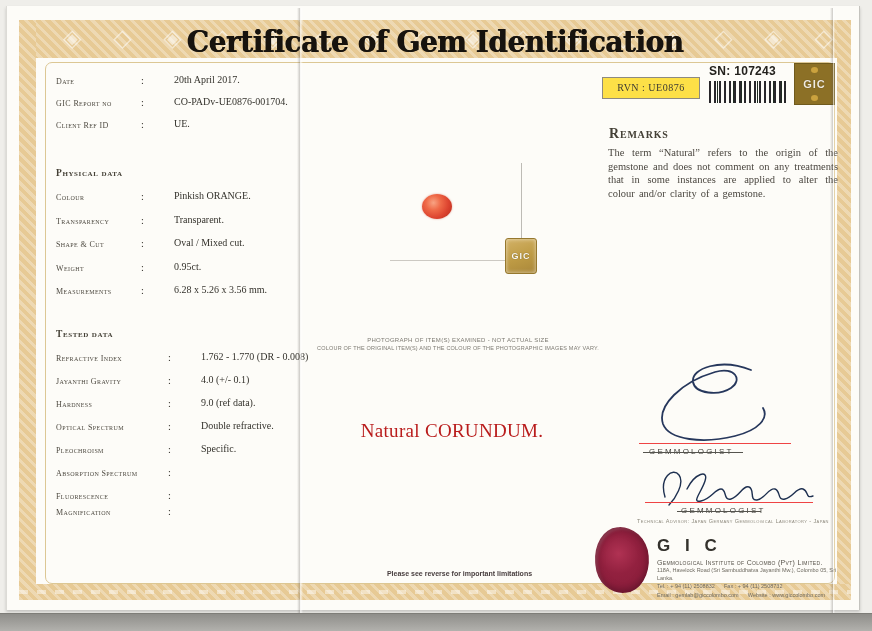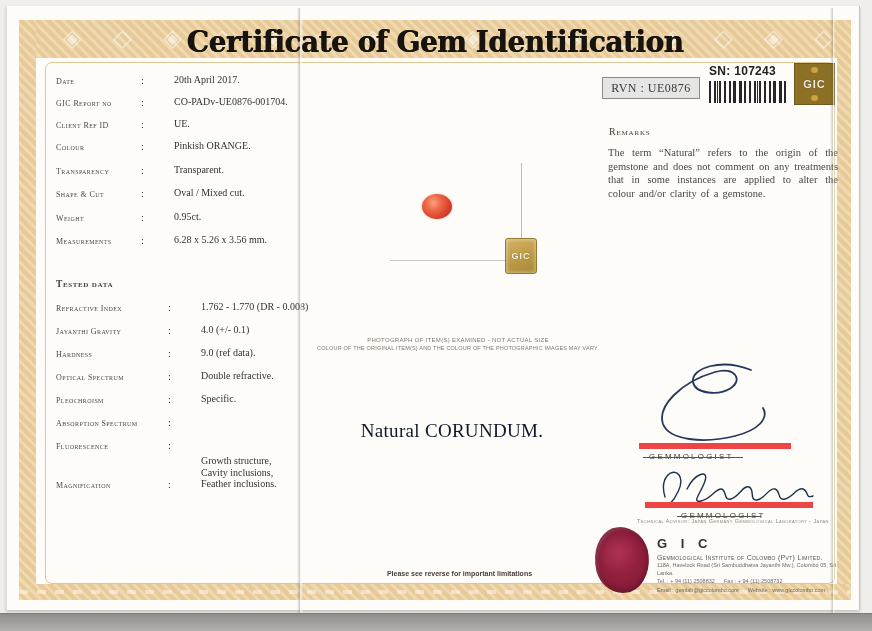--- a/index.html
+++ b/index.html
@@ -55,65 +55,65 @@
   .photo-hline{position:absolute;left:383px;top:254px;width:116px;height:1px;background:#ccc9c3;}
   .gic-stamp{position:absolute;left:498px;top:232px;width:30px;height:34px;
        background:linear-gradient(160deg,#d3b266,#bd9a44 55%,#a9873a);
        border:1px solid #96782e;border-radius:3px;color:#fdfaf2;font-family:"Liberation Sans",sans-serif;
        font-weight:700;font-size:9px;letter-spacing:1px;text-align:center;line-height:34px;
        text-shadow:0 0 1px #5c4a14;box-shadow:inset 0 0 4px rgba(255,255,255,.6);}
   .photo-caption{position:absolute;left:290px;top:331px;width:322px;text-align:center;
        font-family:"Liberation Sans",sans-serif;color:#7d7a72;}
   .cap1{font-size:6px;letter-spacing:.3px;}
   .cap2{font-size:5.5px;letter-spacing:.2px;margin-top:2px;}
-  .ident{position:absolute;width:250px;text-align:center;color:#0f172a;font-size:19px;letter-spacing:.3px;}
+  .ident{position:absolute;width:250px;text-align:center;color:#b91c1c;font-size:19px;letter-spacing:.3px;}
   .ident-1{left:320px;top:414px;}
   .ident-2{left:320px;top:464px;letter-spacing:1px;}
   .reverse-note{position:absolute;left:330px;top:564px;width:245px;text-align:center;
        font-family:"Liberation Sans",sans-serif;font-size:7px;font-weight:700;color:#473d3e;}
   
   .rvn-box{position:absolute;left:595px;top:71px;width:96px;height:20px;border:1px solid #8d8a80;
-       background:#e5e5e5;text-align:center;line-height:20px;font-size:12px;color:#3b3933;letter-spacing:.5px;}
+       background:#fde047;text-align:center;line-height:20px;font-size:10px;color:#3b3933;letter-spacing:.5px;}
   .sn{position:absolute;left:702px;top:58px;font-family:"Liberation Sans",sans-serif;
       font-size:12px;font-weight:700;color:#23211d;letter-spacing:.3px;}
   .barcode{position:absolute;left:702px;top:75px;width:80px;height:22px;
       background:repeating-linear-gradient(90deg,#28262a 0 2px,rgba(0,0,0,0) 2px 5px),
                  repeating-linear-gradient(90deg,#1d2a20 0 1px,rgba(0,0,0,0) 1px 8px);}
   .gic-logo{position:absolute;left:787px;top:57px;width:39px;height:40px;background:#8c7026;
       border:1px solid #6f5a1d;text-align:center;line-height:40px;color:#f2ece0;
       font-family:"Liberation Sans",sans-serif;font-weight:700;font-size:11px;letter-spacing:1px;
       text-shadow:0 0 1px #3f3208;}
   .gic-logo::before,.gic-logo::after{content:"";position:absolute;left:16px;width:7px;height:6px;
       border-radius:50%;background:#cba23e;}
   .gic-logo::before{top:3px;} .gic-logo::after{bottom:3px;}
-  .remarks-h{position:absolute;left:602px;top:120px;font-size:10px;font-variant:small-caps;
-      font-weight:400;letter-spacing:.8px;color:#444036;}
+  .remarks-h{position:absolute;left:602px;top:120px;font-size:14px;font-variant:small-caps;
+      font-weight:700;letter-spacing:.8px;color:#444036;}
   .remarks-b{position:absolute;left:601px;top:140px;width:230px;font-size:10.5px;line-height:13.6px;
       text-align:justify;color:#4b4740;word-spacing:1.5px;}
   
   .sig-svg{position:absolute;}
   .sig1{left:644px;top:356px;}
   .sig2{left:644px;top:453px;}
-  .sig-rule{position:absolute;border-top:6px solid #ef4444;font-family:"Liberation Sans",sans-serif;}
+  .sig-rule{position:absolute;border-top:1px solid #ef4444;font-family:"Liberation Sans",sans-serif;}
   .sig-rule-1{left:632px;top:437px;width:152px;}
   .sig-rule-2{left:638px;top:496px;width:168px;}
   .sig-label{display:block;position:relative;margin-top:3px;font-size:8px;letter-spacing:2.2px;
       color:#403f3a;padding-left:10px;}
   .sig-rule-2 .sig-label{padding-left:36px;}
   .sig-label::after{content:"";position:absolute;top:5px;left:4px;width:100px;height:1px;background:#55544e;}
   .sig-rule-2 .sig-label::after{left:32px;width:84px;}
   .advisor{position:absolute;left:630px;top:512px;width:215px;font-family:"Liberation Sans",sans-serif;
       font-size:5.5px;letter-spacing:.4px;color:#8d897d;font-variant:small-caps;}
   
   .seal{position:absolute;left:588px;top:521px;width:54px;height:66px;
       background:radial-gradient(circle at 45% 40%,#b03253 0%,#96224189 40%,#8e1f3d 60%,#731834 90%);
       background-color:#8e1f3d;border-radius:47% 53% 49% 51% / 52% 48% 54% 46%;
       transform:rotate(-5deg);box-shadow:inset 0 0 8px #5c1226,inset 2px 2px 3px rgba(255,255,255,.25);}
   .company{position:absolute;left:650px;top:530px;width:195px;font-family:"Liberation Sans",sans-serif;}
-  .gic-short{font-size:13px;font-weight:700;letter-spacing:5px;color:#33312c;}
+  .gic-short{font-size:17px;font-weight:700;letter-spacing:5px;color:#33312c;}
   .co-name{font-size:7px;font-variant:small-caps;letter-spacing:.3px;color:#57534a;margin-top:3px;}
   .co-small{font-size:5.5px;color:#6e6a60;line-height:7.5px;white-space:pre-wrap;margin-top:1px;}
 </style>
 </head>
 <body>
 
 <div class="sheet">
 
   <div class="band band-top">
     <div class="title">Certificate of Gem Identification</div>
@@ -137,20 +137,21 @@
         <span class="val">CO-PADv-UE0876-001704.</span>
       </div>
       <div class="row">
         <span class="lbl">Client Ref ID</span>
         <span class="colon">:</span>
         <span class="val">UE.</span>
       </div>
     </div>
 
     <div class="phys">
+      <div class="sec-head gap-a">Physical data</div>
       <div class="row">
         <span class="lbl">Colour</span>
         <span class="colon">:</span>
         <span class="val">Pinkish ORANGE.</span>
       </div>
       <div class="row">
         <span class="lbl">Transparency</span>
         <span class="colon">:</span>
         <span class="val">Transparent.</span>
       </div>
@@ -202,23 +203,20 @@
         <span class="lbl">Absorption Spectrum</span>
         <span class="colon">:</span>
       </div>
       <div class="row row-fluor">
         <span class="lbl">Fluorescence</span>
         <span class="colon">:</span>
       </div>
       <div class="row">
         <span class="lbl">Magnification</span>
         <span class="colon">:</span>
-        <span class="val val-mag">Growth structure,
-Cavity inclusions,
-Feather inclusions.</span>
       </div>
     </div>
   </div>
 
   <div class="gem"></div>
   <div class="photo-vline"></div>
   <div class="photo-hline"></div>
   <div class="gic-stamp">GIC</div>
   <div class="photo-caption">
     <div class="cap1">PHOTOGRAPH OF ITEM(S) EXAMINED  -  NOT ACTUAL SIZE</div>

